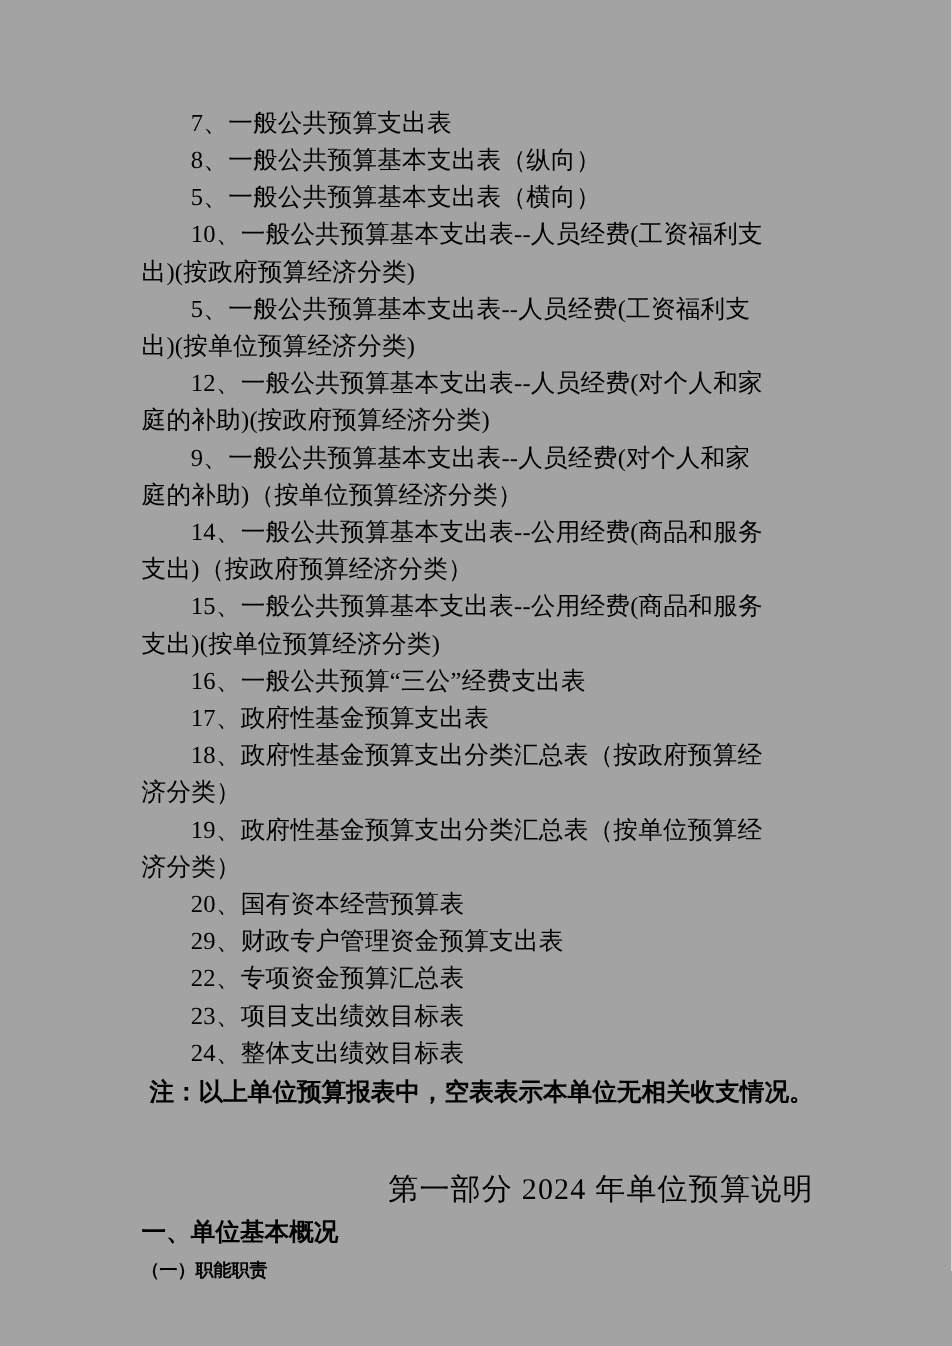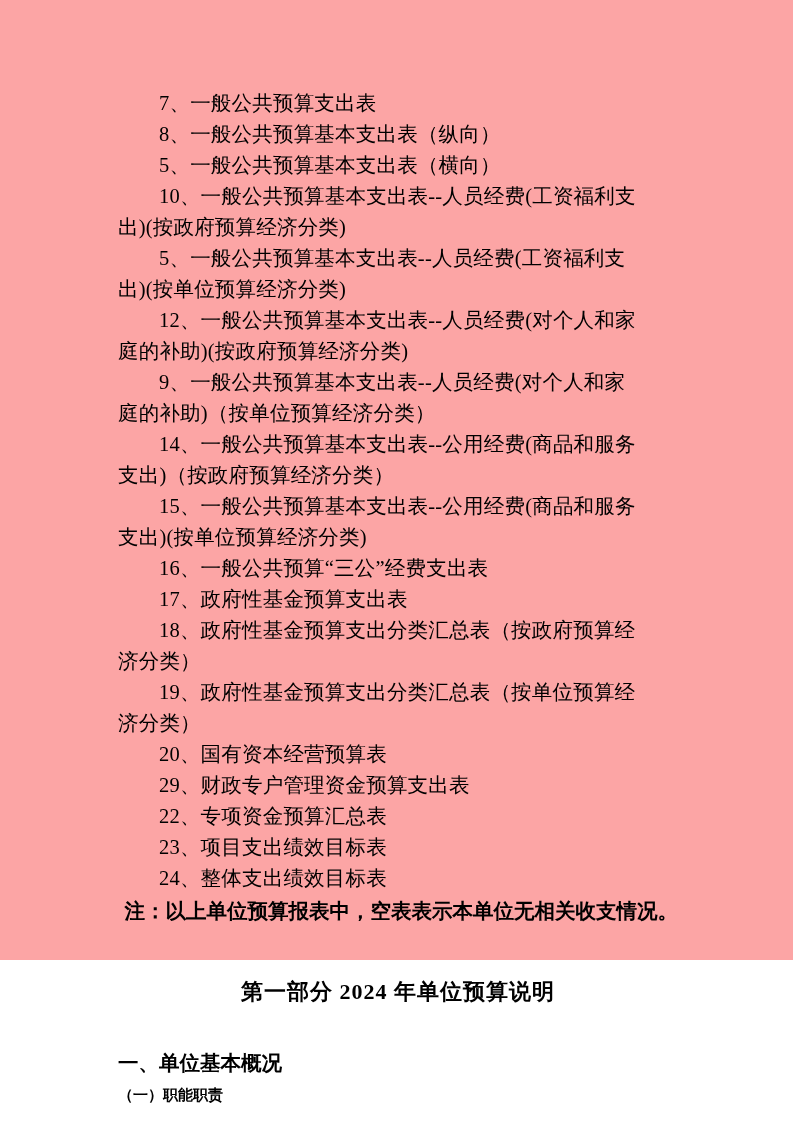--- a/index.html
+++ b/index.html
@@ -13,22 +13,22 @@
     font-family: "Liberation Serif", "DejaVu Serif", serif;
     color: #000000;
     position: relative;
     overflow: hidden;
   }
   .page {
     position: absolute;
     left: 0;
     top: 0;
     width: 793px;
-    height: 960px;
-    background: #fca5a5;
+    height: 1122px;
+    background: #a3a3a3;
   }
   .content {
     position: absolute;
     left: 118px;
     top: 88px;
     width: 560px;
   }
   .line {
     font-size: 20.5px;
     line-height: 31px;
@@ -46,28 +46,27 @@
   .note {
     font-weight: bold;
     font-size: 20.5px;
     line-height: 31px;
     text-indent: 0;
     margin-top: 2px;
     text-align: right;
   }
   .part-title {
     margin-top: 46px;
-    text-align: center;
-    font-weight: bold;
-    font-size: 22px;
+    text-align: right;
+    font-weight: normal;
+    font-size: 25px;
     letter-spacing: 1px;
     line-height: 38px;
   }
   .section-head {
-    margin-top: 36px;
     font-weight: bold;
     font-size: 20.5px;
     line-height: 32px;
     text-indent: 0;
   }
   .sub-head {
     font-weight: bold;
     font-size: 15px;
     line-height: 32px;
     text-indent: 0;

